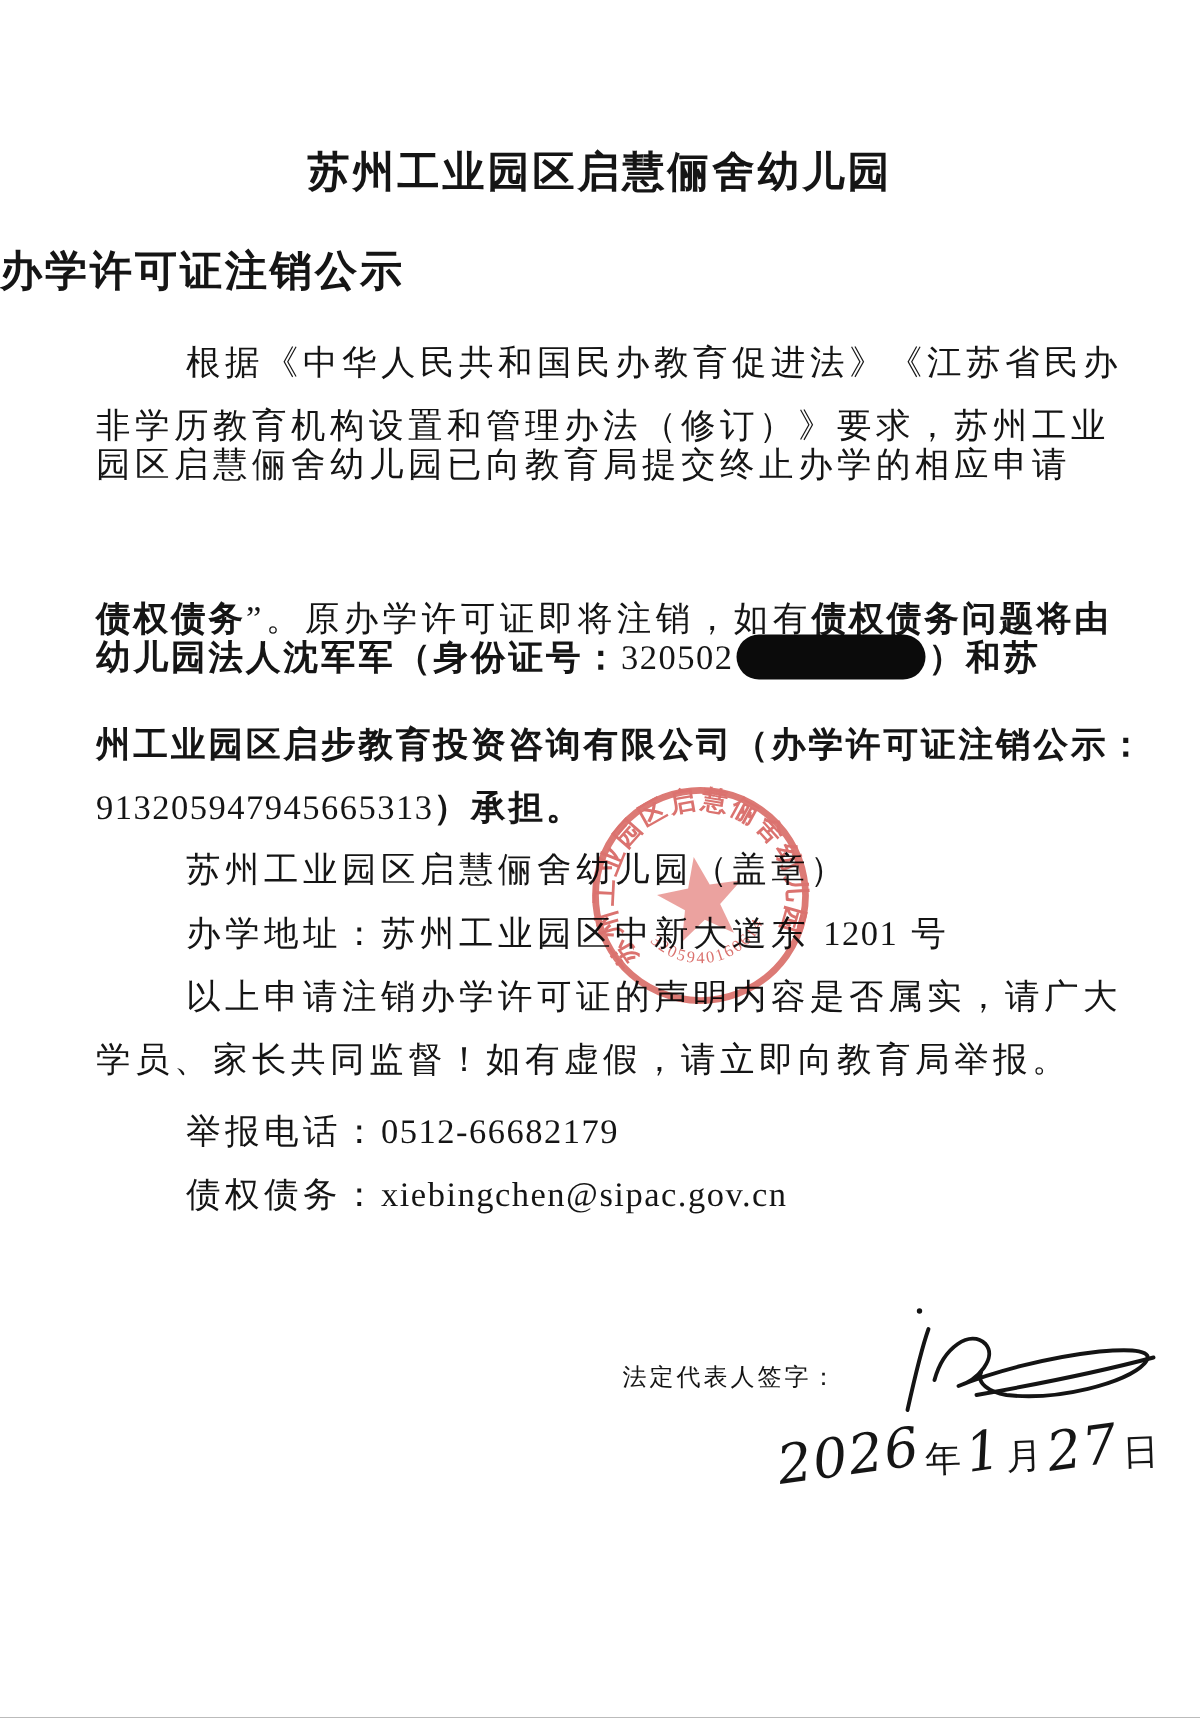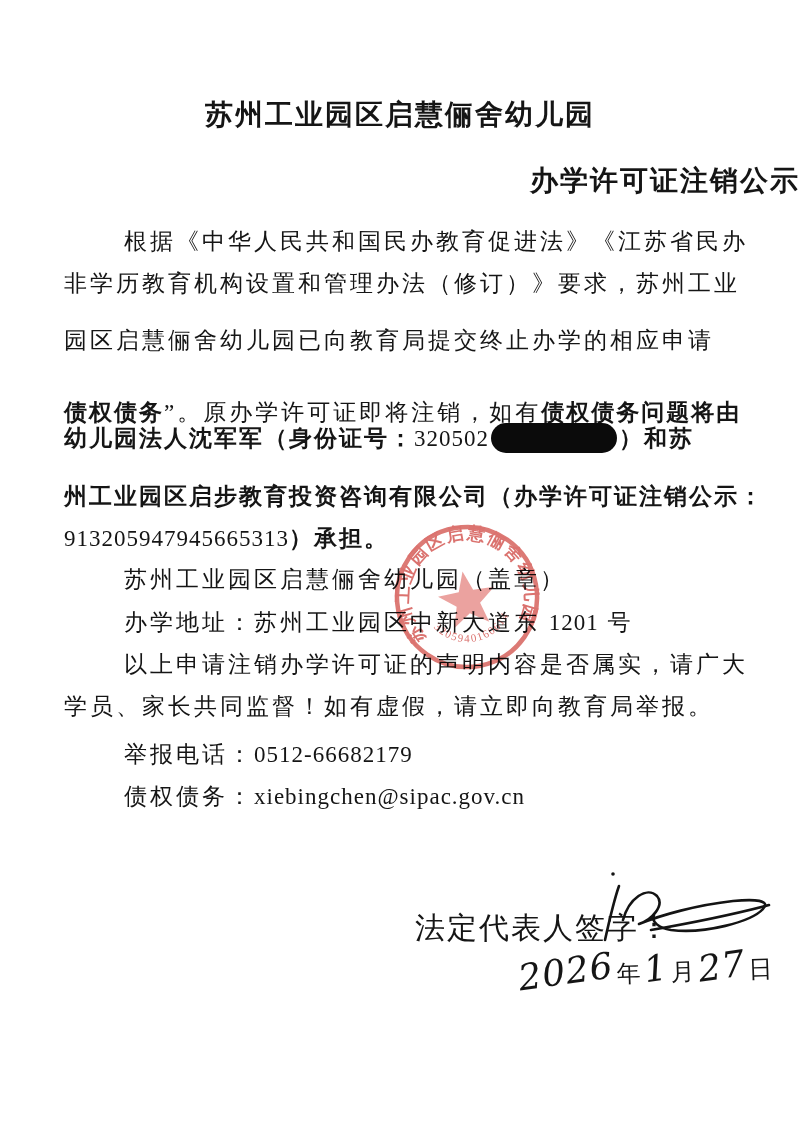--- a/index.html
+++ b/index.html
@@ -7,41 +7,41 @@
     position:relative;width:800px;height:1145px;margin:0 auto;
     background:#ffffff;overflow:hidden;
     font-family:"Liberation Serif","DejaVu Serif",serif;color:#151515;text-decoration:underline;
   }
   .doc-title{
     position:absolute;top:96px;left:0;width:800px;text-align:center;
     font-family:"Liberation Sans","DejaVu Sans",sans-serif;font-weight:bold;
     font-size:28px;letter-spacing:2px;
   }
   .doc-subtitle{
-    position:absolute;top:162px;left:0;width:800px;text-align:right;
+    position:absolute;top:162px;left:0;width:800px;text-align:left;
     font-family:"Liberation Sans","DejaVu Sans",sans-serif;font-weight:bold;
     font-size:28px;letter-spacing:2px;
   }
   .line{
     position:absolute;left:64px;width:690px;font-size:23px;
     letter-spacing:3px;white-space:nowrap;line-height:28px;
   }
   .indent{padding-left:60px;}
   .b{font-family:"Liberation Sans","DejaVu Sans",sans-serif;font-weight:bold;letter-spacing:2px;}
   .num{font-family:"Liberation Serif","DejaVu Serif",serif;letter-spacing:1px;}
   .redact{
     display:inline-block;width:126px;height:30px;background:#0b0b0b;
     border-radius:16px;vertical-align:-7px;margin:0 2px;
   }
   .seal{
     position:absolute;left:388px;top:518px;width:158px;height:158px;
     mix-blend-mode:multiply;opacity:0.9;
   }
   .sig-row{
-    position:absolute;left:415px;top:908px;font-size:30px;letter-spacing:2px;white-space:nowrap;
+    position:absolute;left:415px;top:908px;font-size:16px;letter-spacing:2px;white-space:nowrap;
   }
   .sig-svg{position:absolute;left:555px;top:858px;width:235px;height:100px;}
   .date-row{
     position:absolute;left:518px;top:948px;width:260px;white-space:nowrap;
     font-style:italic;transform:rotate(-2deg);
   }
   .hand{
     display:inline-block;font-family:"DejaVu Serif",serif;font-style:italic;
     font-size:36px;letter-spacing:1px;transform:rotate(-6deg);
   }
@@ -57,21 +57,21 @@
 
   <div class="doc-title">苏州工业园区启慧俪舍幼儿园</div>
   <div class="doc-subtitle">办学许可证注销公示</div>
 
   <div class="line indent" style="top:228px">
     <span>根据《中华人民共和国民办教育促进法》《江苏省民办</span>
   </div>
   <div class="line" style="top:270px">
     <span>非学历教育机构设置和管理办法（修订）》要求，苏州工业</span>
   </div>
-  <div class="line" style="top:327px">
+  <div class="line" style="top:296px">
     <span>园区启慧俪舍幼儿园已向教育局提交终止办学的相应申请</span>
   </div>
   <div class="line" style="top:398px">
     <span class="b">债权债务</span><span>”。原办学许可证即将注销，如有</span><span class="b">债权债务问题将由</span>
   </div>
   <div class="line" style="top:423px">
     <span class="b">幼儿园法人沈军军（身份证号：</span><span class="num">320502</span><span class="redact"></span><span class="b">）和苏</span>
   </div>
   <div class="line" style="top:482px">
     <span class="b">州工业园区启步教育投资咨询有限公司（办学许可证注销公示：</span>

